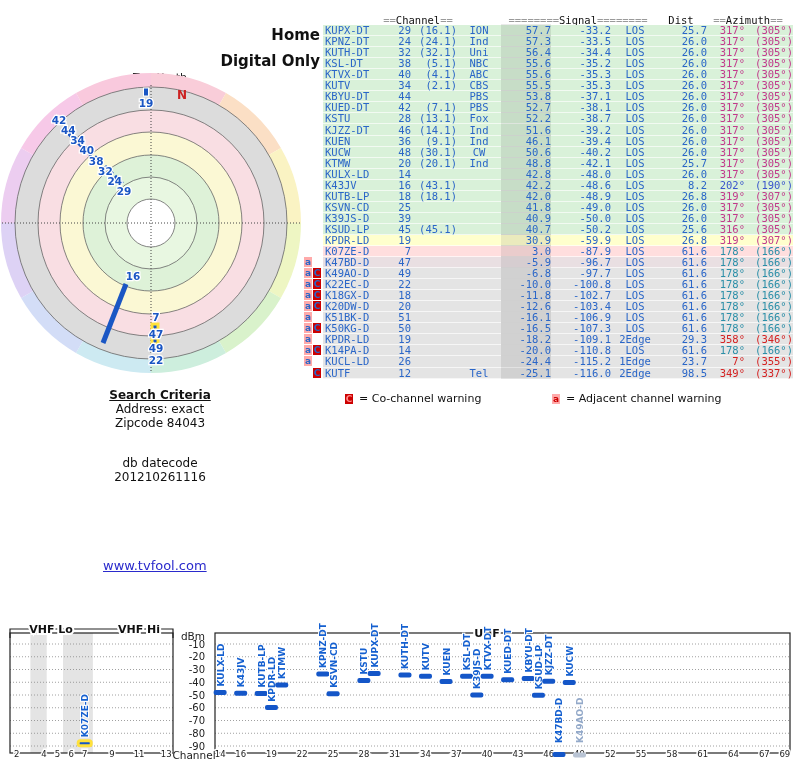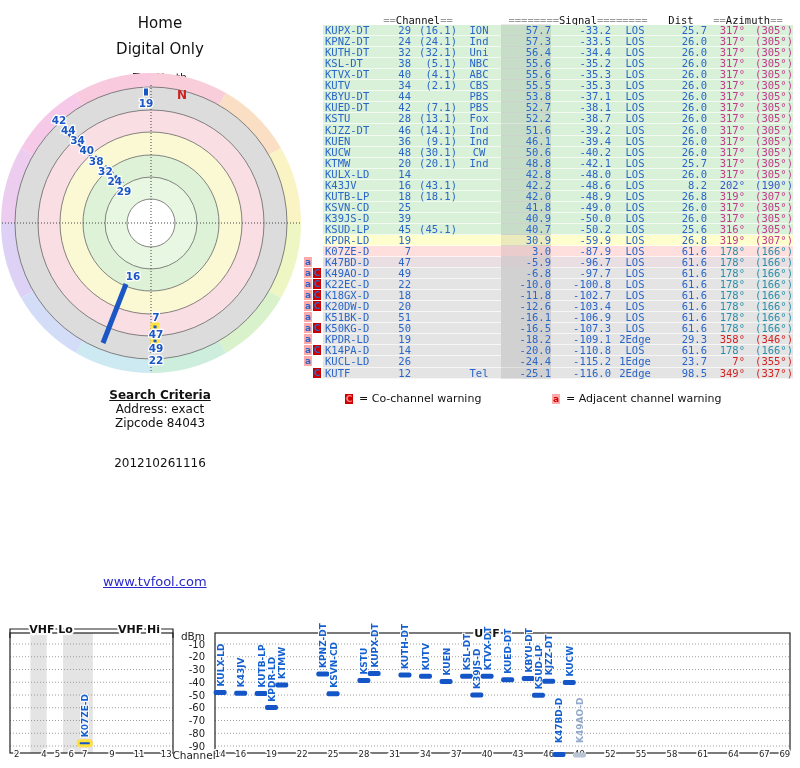--- a/index.html
+++ b/index.html
@@ -1,20 +1,20 @@
 <!DOCTYPE html>
 <html><head>
 <meta charset="utf-8">
 <style>
   html,body{margin:0;padding:0;background:#fff;}
   body{width:800px;height:768px;position:relative;overflow:hidden;
        font-family:"DejaVu Sans","Liberation Sans",sans-serif;color:#111;}
   .abs{position:absolute;}
   
-  .rtitle{left:0;width:320px;text-align:center;font-weight:normal;font-size:15px;}
+  .rtitle{left:0;width:320px;text-align:right;font-weight:bold;font-size:15px;margin-top:12px;}
   .rtn{left:0;width:320px;text-align:center;font-size:11px;color:#222;}
   
   #sigtable{left:323px;top:14px;width:470px;font-family:"DejaVu Sans Mono","Liberation Mono",monospace;font-size:10.5px;}
   .thead1,.thead2,.trow{display:flex;height:11.05px;align-items:center;box-sizing:border-box;}
   .thead1 i{color:#9a9a9a;font-style:normal;}
   .thead1 b,.thead2 span{font-weight:normal;color:#111;}
   .h-grp{text-align:center;white-space:nowrap;}
   .c-cs{width:58px;text-align:left;padding-left:2px;}
   .c-real{width:28px;text-align:right;}
   .c-virt{width:46px;text-align:right;}
@@ -39,21 +39,21 @@
   .wc{background:#cc0000;color:#ff8888;}
   .wsp{background:transparent;}
   
   .legitem{display:flex;align-items:center;gap:6px;font-size:11px;color:#111;}
   
   #search{left:60px;top:388px;width:200px;text-align:center;font-size:12px;color:#111;}
   #search .sctitle{font-weight:bold;text-decoration:underline;font-size:12px;}
   #search .scline{line-height:14px;}
   #search .gap{height:26px;}
   
-  #tvlink{left:103px;top:574px;font-size:13px;color:#2a2acc;text-decoration:underline;cursor:pointer;}
+  #tvlink{left:103px;top:558px;font-size:13px;color:#2a2acc;text-decoration:underline;cursor:pointer;}
 </style>
 </head>
 <body>
 
 <div class="abs rtitle" style="top:14px;">Home</div>
 <div class="abs rtitle" style="top:40px;">Digital Only</div>
 <div class="abs rtn" style="top:71px;">TrueNorth</div>
 
 <svg id="radar" class="abs" style="left:0;top:0;" width="320" height="385" viewBox="0 0 320 385">
     <path d="M151,73A150,150 0 0 1 226,93.0961894323342L218,106.95259589288521A134,134 0 0 0 151,89Z" fill="#f9cdd9"></path>
@@ -534,20 +534,21 @@
 <div class="abs legitem" style="left:552px;top:392px;">
   <span class="wa">a</span>
   <span>= Adjacent channel warning</span>
 </div>
 
 <div id="search" class="abs">
   <div class="sctitle">Search Criteria</div>
   <div class="scline">Address: exact</div>
   <div class="scline">Zipcode 84043</div>
   <div class="gap"></div>
+  <div class="scline">db datecode</div>
   <div class="scline">201210261116</div>
 </div>
 
 <a id="tvlink" class="abs">www.tvfool.com</a>
 
 <svg id="spectrum" class="abs" style="left:0;top:620px;" width="800" height="148" viewBox="0 0 800 148">
     <rect x="30.375" y="13" width="16.300000000000004" height="120" fill="#e4e4e4"></rect>
     <rect x="62.97500000000001" y="13" width="29.883333333333326" height="120" fill="#e4e4e4"></rect>
     <line x1="10" y1="24" x2="173" y2="24" stroke="#888" stroke-width="0.8" stroke-dasharray="1,2"></line>
     <line x1="215" y1="24" x2="790" y2="24" stroke="#888" stroke-width="0.8" stroke-dasharray="1,2"></line>

